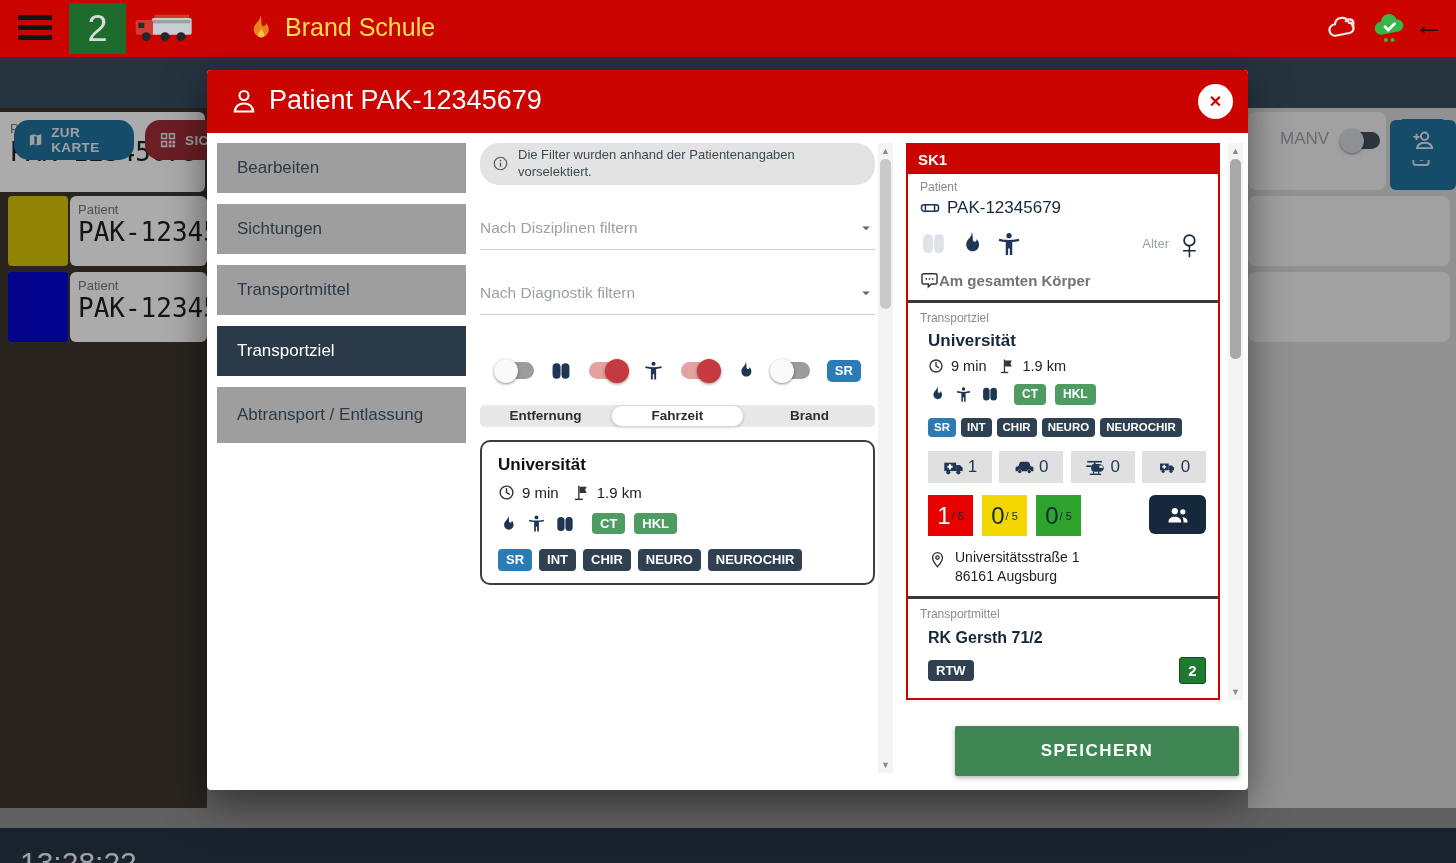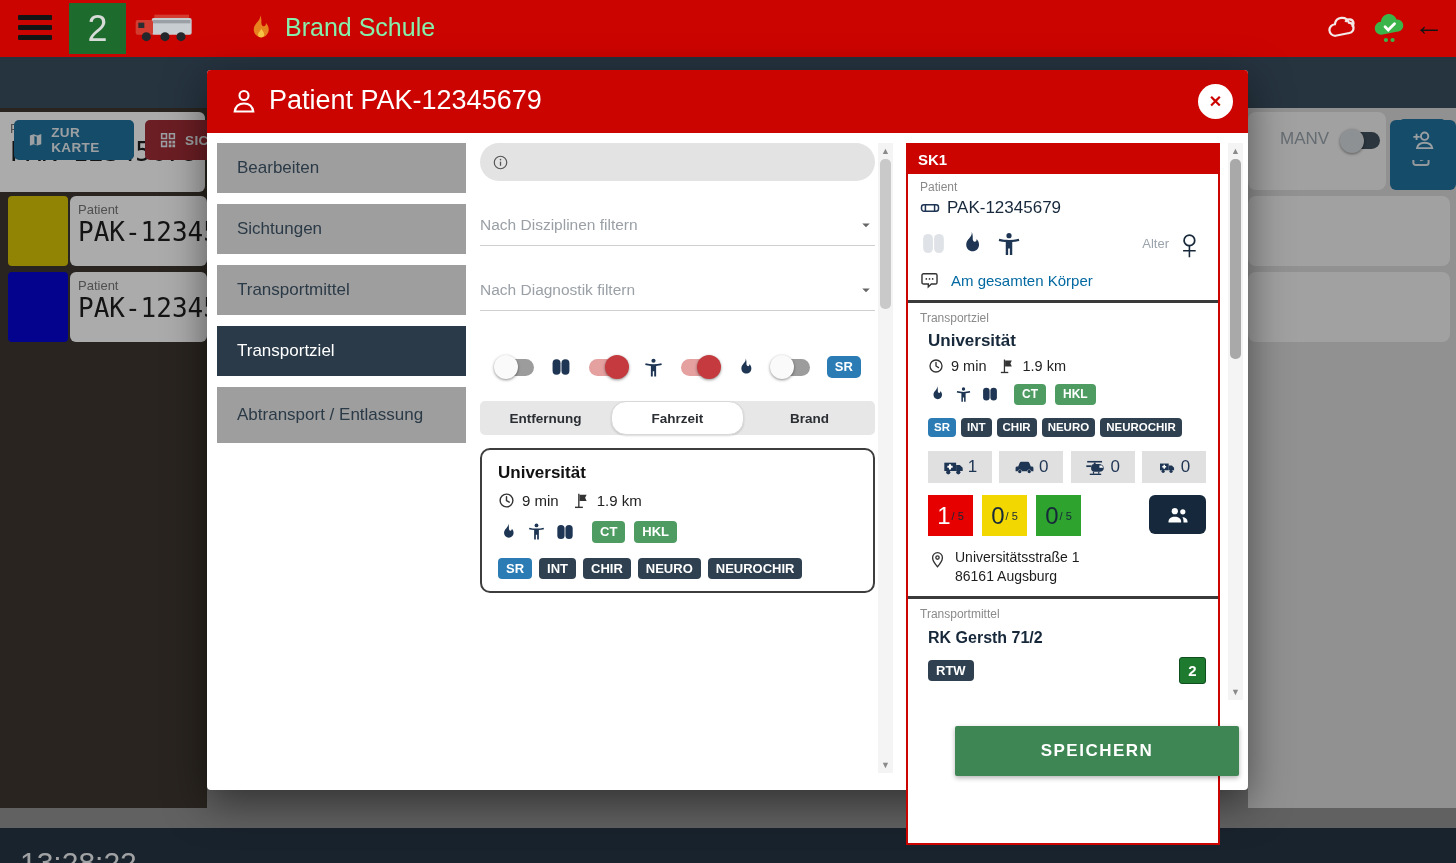--- a/index.html
+++ b/index.html
@@ -8,27 +8,27 @@
           font-family:"Liberation Sans",sans-serif;}
   .abs{position:absolute;}
   .ic{display:inline-block;fill:currentColor;vertical-align:middle;}
 
   
   .topbar{left:0;top:0;width:1456px;height:57px;background:#cc0400;z-index:3;}
   .burger{left:18px;top:15px;width:34px;height:26px;cursor:pointer;}
   .burger div{height:4.5px;background:#141414;border-radius:1px;margin-bottom:5.5px;}
   .menu-count{left:69px;top:3px;width:57px;height:51px;background:#1e6b2e;color:#d8dcd8;
     font-size:36px;display:flex;align-items:center;justify-content:center;}
-  .app-title{left:285px;top:13px;font-size:25px;color:#86efac;}
+  .app-title{left:285px;top:13px;font-size:25px;color:#fde047;}
   .top-ic{color:#f3e9e9;}
   .back-arrow{left:1414px;top:8px;font-size:30px;color:#141414;font-weight:bold;}
 
   
   .toolbar{left:0;top:57px;width:1456px;height:51px;background:#263440;z-index:3;}
-  .tbtn{height:40px;top:63px;border-radius:5px;display:flex;align-items:center;gap:8px;
+  .tbtn{height:40px;top:63px;border-radius:15px;display:flex;align-items:center;gap:8px;
     padding:0 14px;color:#e8eef2;font-weight:bold;font-size:13.5px;letter-spacing:.4px;}
   .btn-map{left:14px;width:120px;background:#1a6f9c;}
   .btn-sicht{left:145px;width:158px;background:#9e2a33;}
   .search-pill{left:975px;top:60px;width:140px;height:44px;border-radius:22px;background:#8b959c;}
   .manv-label{left:1280px;top:72px;font-size:17px;color:#97a1a9;font-weight:500;}
   .tgl{position:relative;width:38px;height:17px;border-radius:9px;background:#9c9c9c;}
   .tgl .knob{position:absolute;top:-3.5px;left:-2px;width:24px;height:24px;border-radius:50%;
     background:#fafafa;box-shadow:0 1px 3px rgba(0,0,0,.45);}
   .tgl.on{background:#e5a0a0;}
   .tgl.on .knob{left:auto;right:-2px;background:#c43a3e;}
@@ -77,47 +77,47 @@
     align-items:center;justify-content:space-between;color:#9aa0a6;font-size:15.5px;}
   .mselect .car{color:#666;}
   .togglerow{margin-top:42px;display:flex;align-items:center;justify-content:space-between;
     padding:0 14px 0 16px;height:28px;}
   .nav-ic{color:#1e3553;}
   .bdg{display:inline-flex;align-items:center;justify-content:center;padding:3px 8px;border-radius:4px;
     font-weight:bold;font-size:13px;color:#fff;background:#2f4050;line-height:1.2;}
   .bdg.blue{background:#2b7cb5;}
   .bdg.green{background:#4f9c63;}
   .bdg.big-r{border-radius:5px;}
-  .seg{margin-top:20px;height:34px;background:#e7e7e7;border-radius:5px;display:flex;}
+  .seg{margin-top:20px;height:22px;background:#e7e7e7;border-radius:5px;display:flex;}
   .seg div{flex:1;display:flex;align-items:center;justify-content:center;font-size:13.5px;
     font-weight:bold;color:#2b2f33;}
   .seg .sel{background:#fff;border:1px solid #d8d8d8;border-radius:15px;box-shadow:0 1px 2px rgba(0,0,0,.15);}
   .hosp-card{margin-top:13px;border:2.5px solid #3d3d3d;border-radius:10px;padding:13px 16px;height:145px;}
   .hosp-name{font-size:17px;font-weight:bold;color:#111;}
   .meta-row{display:flex;align-items:flex-start;gap:7px;margin-top:9px;font-size:15px;color:#222;}
   .icon-badge-row{display:flex;align-items:center;gap:9px;margin-top:11px;}
   .dept-row{display:flex;align-items:center;gap:7px;margin-top:15px;}
 
   
   .sbar{width:15px;background:#f4f4f4;color:#8a8a8a;}
   .sbar .thumb{position:absolute;left:2px;width:11px;background:#c9c9c9;border-radius:5px;}
   .sbar .ar{position:absolute;left:0;width:15px;text-align:center;font-size:9px;line-height:12px;}
 
   
-  .sumpanel{left:699px;top:73px;width:314px;height:702px;border:2px solid #cc0400;background:#fff;
+  .sumpanel{left:699px;top:73px;width:314px;height:557px;border:2px solid #cc0400;background:#fff;
     overflow:hidden;}
   .sk-bar{height:29px;background:#cc0400;color:#fff;font-weight:bold;font-size:15px;
     display:flex;align-items:center;padding-left:10px;}
   .sum-body{padding:6px 12px 0 12px;}
   .glabel{font-size:12px;color:#8a8a8a;}
   .idrow{display:flex;align-items:center;gap:7px;margin-top:4px;color:#16283a;font-size:17px;}
   .sicons{display:flex;align-items:center;gap:11px;margin-top:8px;}
   .alter{margin-left:auto;display:flex;align-items:center;gap:4px;color:#9aa3ab;font-size:13px;}
   .female{font-size:44px;color:#16283a;font-weight:600;line-height:.8;}
-  .noterow{display:flex;align-items:center;gap:12px;margin-top:10px;font-size:15px;color:#0369a1;}
+  .noterow{display:flex;align-items:center;gap:0;margin-top:10px;font-size:15px;color:#737373;font-weight:bold;}
   .sdivider{border-top:3px solid #3a3a3a;margin:10px -12px 8px -12px;}
   .s-indent{margin-left:8px;}
   .chips-row{display:flex;justify-content:space-between;margin-top:14px;}
   .vchip{width:64px;height:32px;background:#e0e0e0;color:#1e3553;display:flex;align-items:center;
     justify-content:center;gap:4px;font-size:17px;}
   .cap-row{display:flex;align-items:flex-start;gap:9px;margin-top:12px;}
   .cap{width:45px;height:41px;display:flex;align-items:center;justify-content:center;}
   .cap .v{font-size:24px;font-weight:500;color:#16283a;}
   .cap .m{font-size:11px;color:#16283a;margin-left:1px;}
   .cap-red{background:#e60000;}
@@ -379,20 +379,21 @@
       <div class="mtab">Transportmittel</div>
       <div class="mtab active">Transportziel</div>
       <div class="mtab" style="min-height:56px">Abtransport / Entlassung</div>
     </div>
 
     <div class="abs centercol">
       <div class="note-pill">
         <svg class="ic" style="width:17px;height:17px;flex:none;color:#555">
             <use href="#i-info"></use>
           </svg>
+        <span>Die Filter wurden anhand der Patientenangaben vorselektiert.</span>
       </div>
 
       <div class="mselect">
         <span>Nach Disziplinen filtern</span>
         <svg class="ic car" style="width:18px;height:18px">
             <use href="#i-caret"></use>
           </svg>
       </div>
       <div class="mselect">
         <span>Nach Diagnostik filtern</span>

